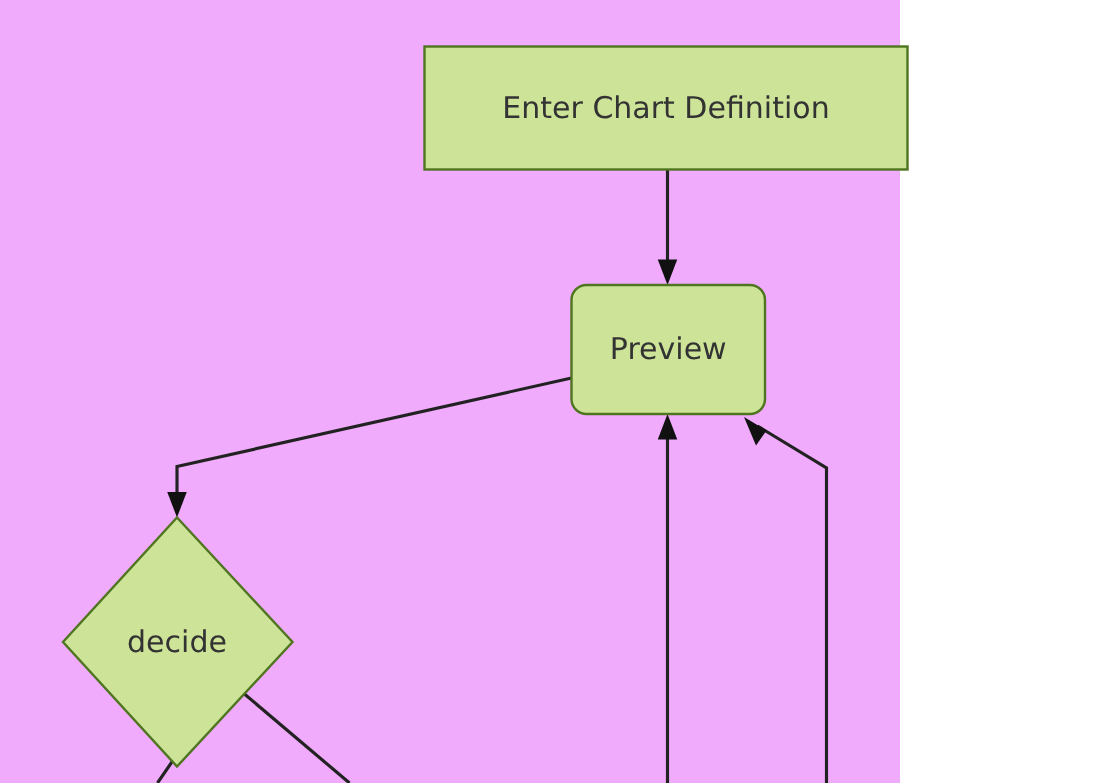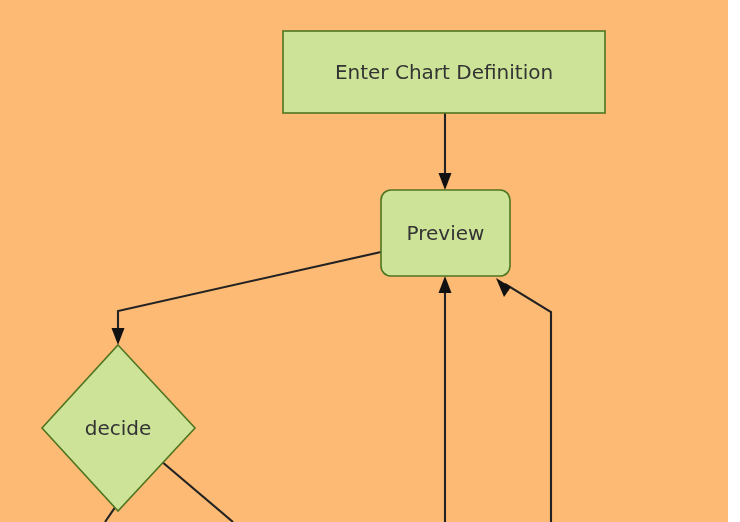--- a/index.html
+++ b/index.html
@@ -8,23 +8,23 @@
     background: #ffffff;
   }
   body {
     width: 740px;
     height: 522px;
     overflow: hidden;
     font-family: "DejaVu Sans", "Liberation Sans", sans-serif;
   }
   #diagram-root {
     position: relative;
-    width: 728px;
+    width: 600px;
     height: 522px;
-    background: #fdba74;
+    background: #f0abfc;
   }
   svg.flowchart {
     display: block;
     width: 740px;
     height: 522px;
   }
   .node-shape {
     fill: #cde498;
     stroke: #4f7520;
     stroke-width: 1.6px;

